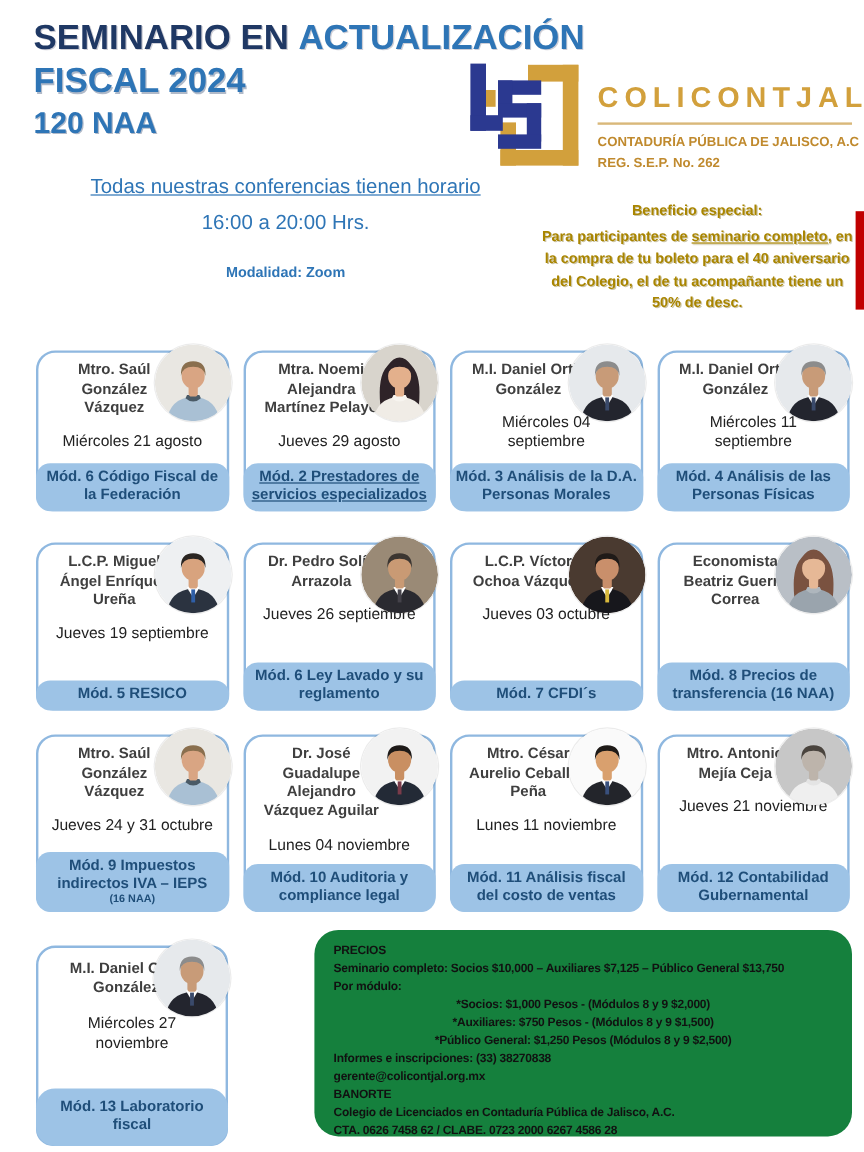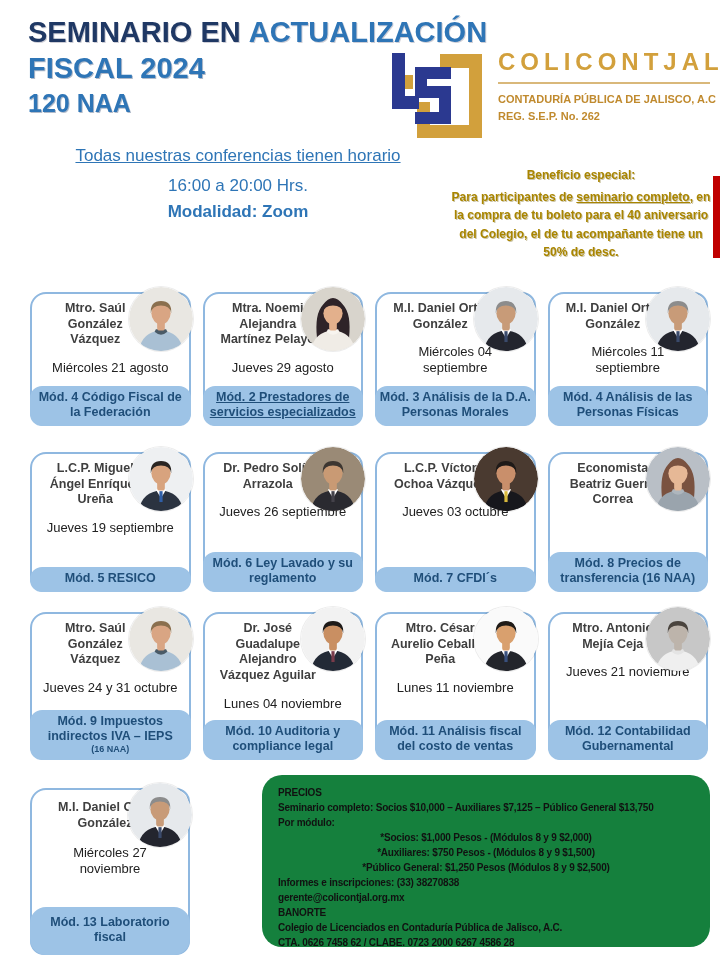--- a/index.html
+++ b/index.html
@@ -14,33 +14,33 @@
                  text-shadow:1px 1px 0 rgba(60,60,90,.25); }
   .title-line1 .t-dark { color:#1F3864; margin-right:8px; }
   .title-line1 .t-accent { color:#2E75B6; }
   .title-line2 { font-size:29px; font-weight:bold; color:#2E75B6; margin-top:3px;
                  text-shadow:1px 1px 0 rgba(31,56,100,.35); }
   .title-line3 { font-size:25px; font-weight:bold; color:#2E75B6; margin-top:4px;
                  text-shadow:1px 1px 0 rgba(31,56,100,.35); }
 
   .logo { position:absolute; left:390px; top:48px; width:326px; }
   .logo-mark { position:absolute; left:0; top:2px; width:96px; height:96px; }
-  .logo-text { position:absolute; left:108px; top:0; width:218px; }
+  .logo-text { position:absolute; left:108px; top:20px; width:218px; }
   .logo-wordmark { font-size:24px; font-weight:bold; color:#D2A03C; letter-spacing:5px;
                    white-space:nowrap; }
   .logo-rule { height:2px; background:#D9B87A; margin:6px 0 7px 0; width:212px; }
   .logo-sub { font-size:11px; font-weight:bold; color:#C08A2E; line-height:1.5;
               white-space:nowrap; }
 
   
   .schedule { position:absolute; left:28px; top:146px; width:420px; text-align:center;
               color:#2E75B6; }
   .schedule-line1 { font-size:17px; text-decoration:underline; }
   .schedule-line2 { font-size:17px; margin-top:10px; }
-  .schedule-line3 { font-size:17px; font-weight:bold; margin-top:6px; }
+  .schedule-line3 { font-size:12px; font-weight:bold; margin-top:24px; }
 
   .benefit { position:absolute; left:448px; top:166px; width:266px; text-align:center;
              color:#A98500; font-weight:bold; font-size:12px; line-height:1.55;
              text-shadow:1px 1px 0 rgba(110,90,0,.35); }
   .benefit-title { margin-bottom:3px; }
   .benefit .u { text-decoration:underline; }
   .red-bar { position:absolute; right:0; top:176px; width:7px; height:82px; background:#C00000; }
 
   
   .cards-row { position:absolute; left:30px; width:678px; display:grid;
@@ -140,21 +140,21 @@
 
     <path d="M15 102 Q19 70 50 68 Q81 70 85 102 Z" fill="#a9c0d4"></path>
     <path d="M40 70 Q50 79 60 70 L58 66 L42 66 Z" fill="#4a5a66"></path>
     <rect x="44" y="53" width="12" height="15" rx="4" fill="#d9a583"></rect>
     <ellipse cx="50" cy="41" rx="15" ry="17" fill="#d9a583"></ellipse>
     <path d="M34 41 Q33 22 50 22 Q67 22 66 41 Q64 29 50 29 Q36 29 34 41 Z" fill="#8a6f4e"></path>
   </svg>
       </div>
       <div class="name">Mtro. Saúl González Vázquez</div>
       <div class="date">Miércoles 21 agosto</div>
-      <div class="pill"><span>Mód. 4 Código Fiscal de la Federación</span></div>
+      <div class="pill"><span>Mód. 6 Código Fiscal de la Federación</span></div>
     </div>
     <div class="card">
       <div class="photo">
         <svg viewBox="0 0 100 100" xmlns="http://www.w3.org/2000/svg">
     <circle cx="50" cy="50" r="50" fill="#d8d4cc"></circle>
     <path d="M25 80 Q21 42 34 28 Q42 17 50 17 Q58 17 66 28 Q79 42 75 80 Z" fill="#2e2328"></path>
     <path d="M15 102 Q19 70 50 68 Q81 70 85 102 Z" fill="#f0ece6"></path>
     <path d="M40 70 Q50 79 60 70 L58 66 L42 66 Z" fill="#f7f4ef"></path>
     <rect x="44" y="53" width="12" height="15" rx="4" fill="#e3b08c"></rect>
     <ellipse cx="50" cy="41" rx="15" ry="17" fill="#e3b08c"></ellipse>

